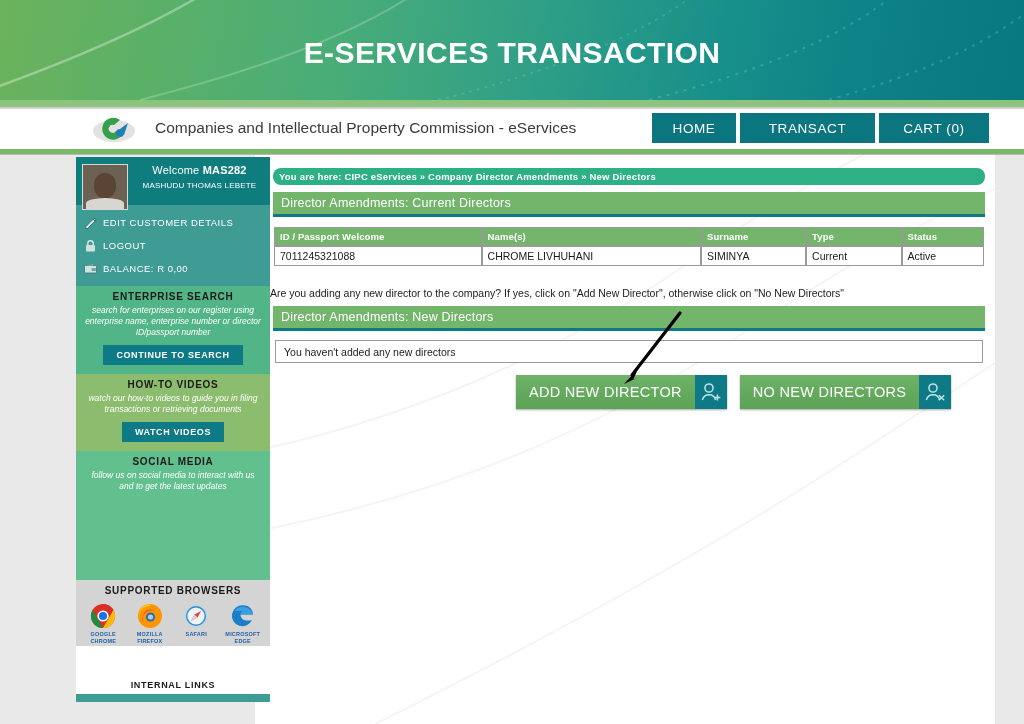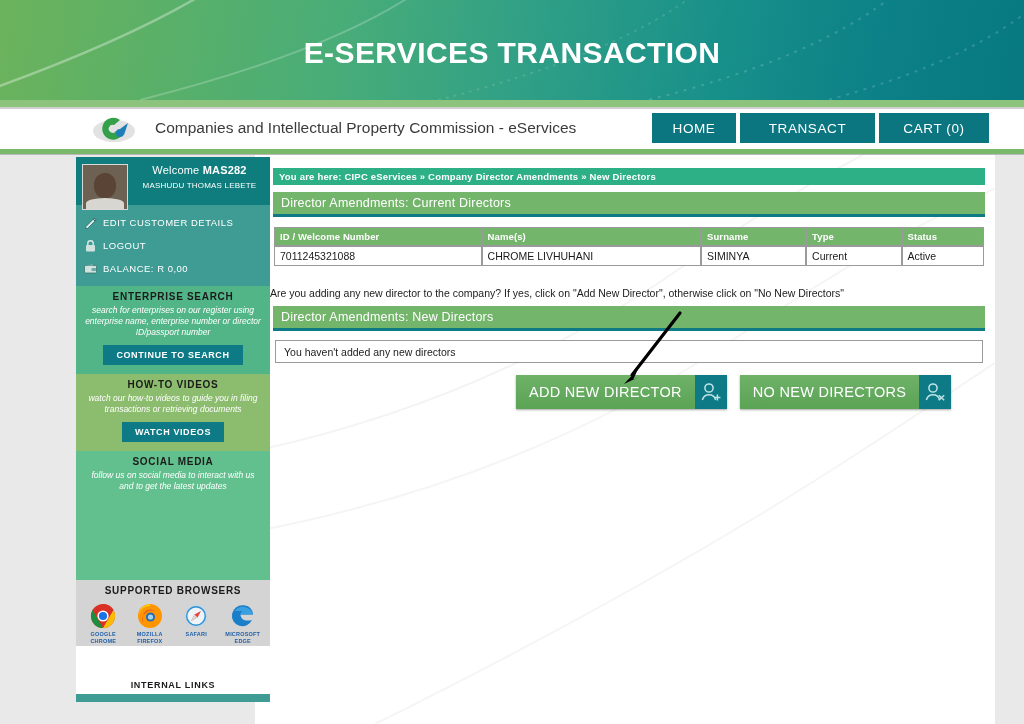--- a/index.html
+++ b/index.html
@@ -286,20 +286,21 @@
     width: 712px; height: 17px;
     background: #2eb086;
     color: #ffffff;
     font-size: 9.5px;
     font-weight: bold;
     display: flex;
     align-items: center;
     padding-left: 6px;
     box-sizing: border-box;
     letter-spacing: 0.2px;
+    border-radius: 8px;
   }
 
   .section-head {
     position: absolute;
     left: 273px;
     width: 712px;
     height: 22px;
     background: #74b56c;
     color: #ffffff;
     font-size: 12.5px;
@@ -586,21 +587,21 @@
   </div>
 
   <div class="breadcrumb">You are here: CIPC eServices » Company Director Amendments » New Directors</div>
 
   <div class="section-head" id="head-current">Director Amendments: Current Directors</div>
   <div class="section-head-rule" id="rule-current"></div>
 
   <table class="dtable">
     <thead>
       <tr>
-        <th class="col-id">ID / Welcome Number</th>
+        <th class="col-id">ID / Passport Welcome</th>
         <th class="col-name">Name(s)</th>
         <th class="col-surname">Surname</th>
         <th class="col-type">Type</th>
         <th class="col-status">Status</th>
       </tr>
     </thead>
     <tbody>
       <tr>
         <td>7011245321088</td>
         <td>CHROME LIVHUHANI</td>

